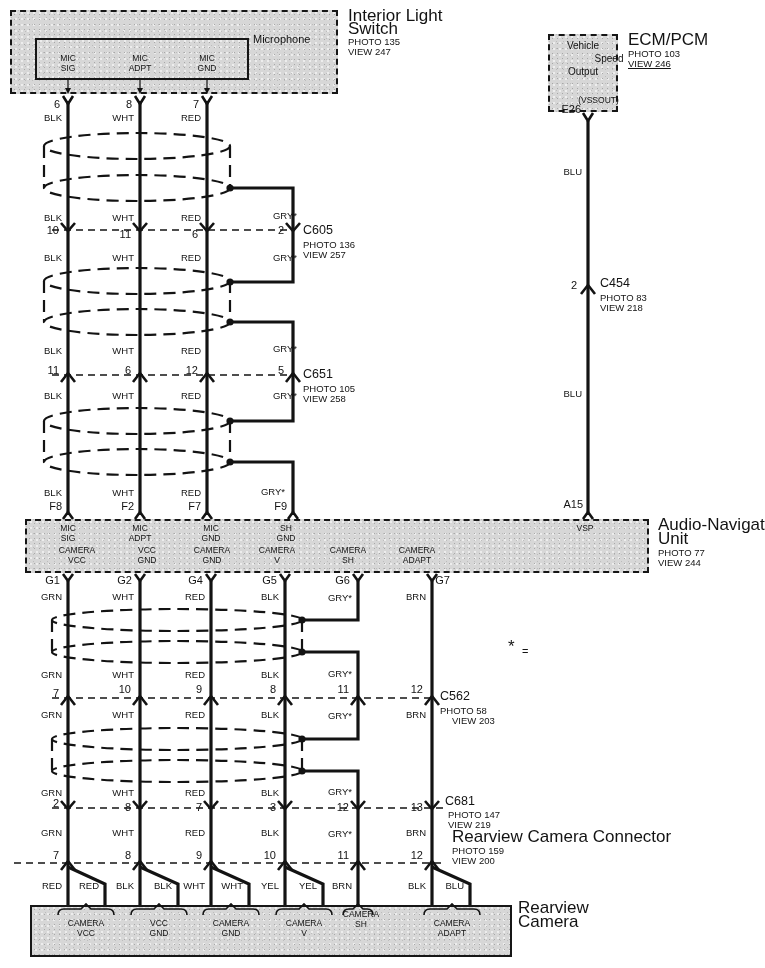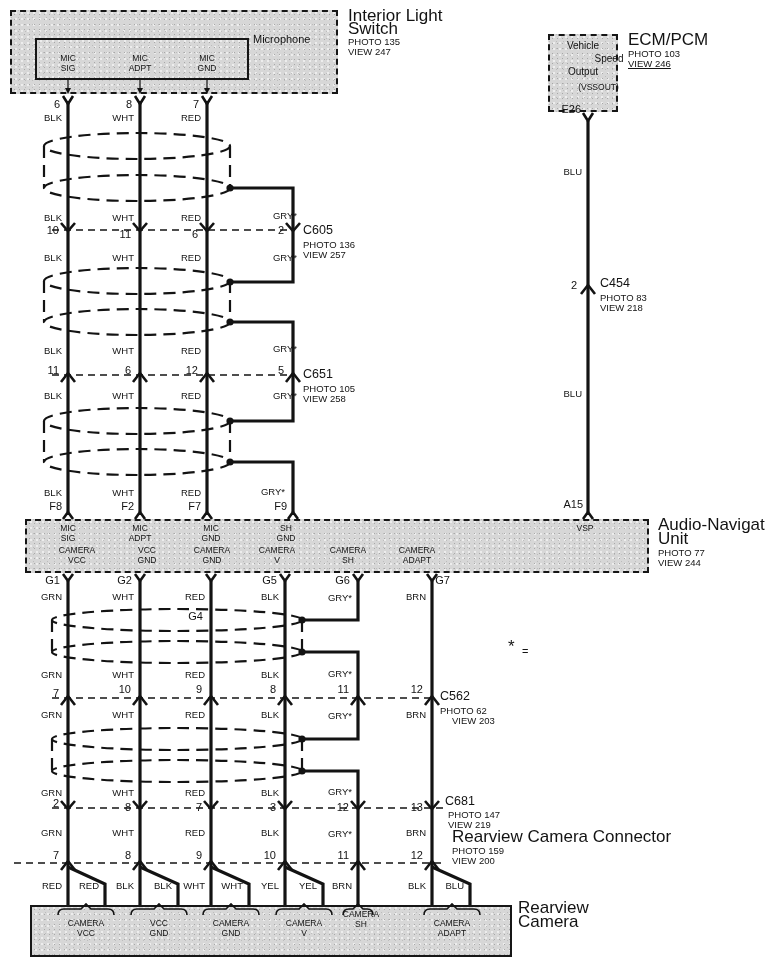--- a/index.html
+++ b/index.html
@@ -179,21 +179,21 @@
   <div class="t s9 ra" style="left:62px;top:112px;">BLK</div>
   <div class="t s9 ra" style="left:134px;top:112px;">WHT</div>
   <div class="t s9 ra" style="left:201px;top:112px;">RED</div>
 
   <div class="t s12" style="left:628px;top:33px;">ECM/PCM</div>
   <div class="t s9" style="left:628px;top:48px;">PHOTO 103</div>
   <div class="t s9" style="left:628px;top:58px;text-decoration:underline;">VIEW 246</div>
   <div class="t s10 ca" style="left:583px;top:40px;">Vehicle</div>
   <div class="t s10 ca" style="left:609px;top:53px;">Speed</div>
   <div class="t s10 ca" style="left:583px;top:66px;">Output</div>
-  <div class="t s8 ca" style="left:583px;top:82px;padding-left:31px;">(VSSOUT)</div>
+  <div class="t s8 ca" style="left:583px;top:95px;padding-left:31px;">(VSSOUT)</div>
   <div class="t s11 ra" style="left:581px;top:103px;">E26</div>
   <div class="t s9 ra" style="left:582px;top:166px;">BLU</div>
   <div class="t s9 ra" style="left:582px;top:388px;">BLU</div>
 
   <div class="t s11 ra" style="left:577px;top:279px;">2</div>
   <div class="t cn" style="left:600px;top:277px;">C454</div>
   <div class="t s9" style="left:600px;top:292px;">PHOTO 83</div>
   <div class="t s9" style="left:600px;top:302px;">VIEW 218</div>
 
   <div class="t s9 ra" style="left:62px;top:212px;">BLK</div>
@@ -259,21 +259,21 @@
   <div class="t s8 ca" style="left:212px;top:555px;">GND</div>
   <div class="t s8 ca" style="left:277px;top:545px;">CAMERA</div>
   <div class="t s8 ca" style="left:277px;top:555px;">V</div>
   <div class="t s8 ca" style="left:348px;top:545px;">CAMERA</div>
   <div class="t s8 ca" style="left:348px;top:555px;">SH</div>
   <div class="t s8 ca" style="left:417px;top:545px;">CAMERA</div>
   <div class="t s8 ca" style="left:417px;top:555px;">ADAPT</div>
 
   <div class="t s11 ra" style="left:60px;top:574px;">G1</div>
   <div class="t s11 ra" style="left:132px;top:574px;">G2</div>
-  <div class="t s11 ra" style="left:203px;top:574px;margin-top:36px;">G4</div>
+  <div class="t s11 ra" style="left:203px;top:574px;">G4</div>
   <div class="t s11 ra" style="left:277px;top:574px;">G5</div>
   <div class="t s11 ra" style="left:350px;top:574px;">G6</div>
   <div class="t s11 ra" style="left:424px;top:574px;margin-left:26px;">G7</div>
   <div class="t s9 ra" style="left:62px;top:591px;">GRN</div>
   <div class="t s9 ra" style="left:134px;top:591px;">WHT</div>
   <div class="t s9 ra" style="left:205px;top:591px;">RED</div>
   <div class="t s9 ra" style="left:279px;top:591px;">BLK</div>
   <div class="t s9 ra" style="left:352px;top:592px;">GRY*</div>
   <div class="t s9 ra" style="left:426px;top:591px;">BRN</div>
 
@@ -282,21 +282,21 @@
   <div class="t s9 ra" style="left:205px;top:669px;">RED</div>
   <div class="t s9 ra" style="left:279px;top:669px;">BLK</div>
   <div class="t s9 ra" style="left:352px;top:668px;">GRY*</div>
   <div class="t s11 ra" style="left:59px;top:687px;">7</div>
   <div class="t s11 ra" style="left:131px;top:683px;">10</div>
   <div class="t s11 ra" style="left:202px;top:683px;">9</div>
   <div class="t s11 ra" style="left:276px;top:683px;">8</div>
   <div class="t s11 ra" style="left:349px;top:683px;">11</div>
   <div class="t s11 ra" style="left:423px;top:683px;">12</div>
   <div class="t cn" style="left:440px;top:690px;">C562</div>
-  <div class="t s9" style="left:440px;top:705px;">PHOTO 62</div>
+  <div class="t s9" style="left:440px;top:705px;">PHOTO 58</div>
   <div class="t s9" style="left:452px;top:715px;">VIEW 203</div>
   <div class="t s9 ra" style="left:62px;top:709px;">GRN</div>
   <div class="t s9 ra" style="left:134px;top:709px;">WHT</div>
   <div class="t s9 ra" style="left:205px;top:709px;">RED</div>
   <div class="t s9 ra" style="left:279px;top:709px;">BLK</div>
   <div class="t s9 ra" style="left:352px;top:710px;">GRY*</div>
   <div class="t s9 ra" style="left:426px;top:709px;">BRN</div>
 
   <div class="t s9 ra" style="left:62px;top:787px;">GRN</div>
   <div class="t s9 ra" style="left:134px;top:787px;">WHT</div>

